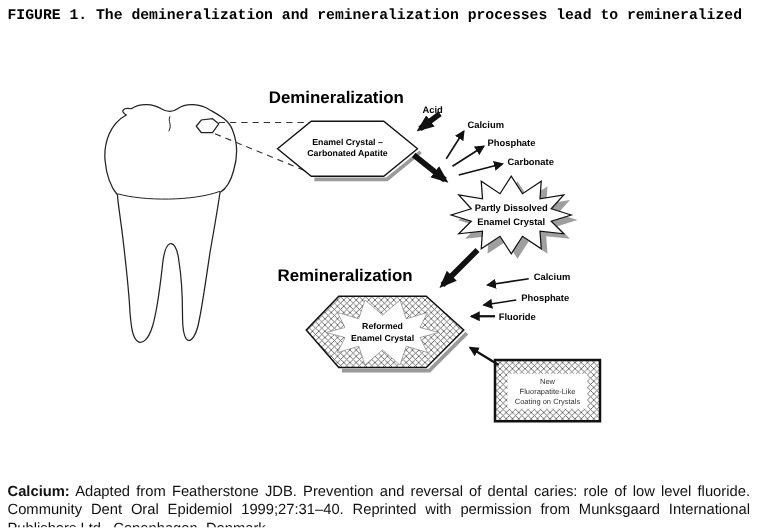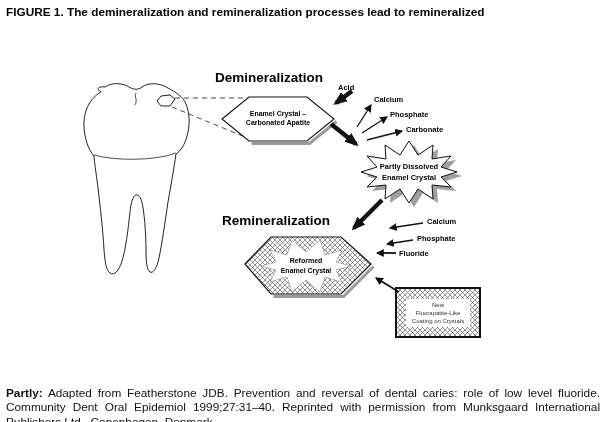--- a/index.html
+++ b/index.html
@@ -2,21 +2,21 @@
 <html><head>
 <meta charset="utf-8">
 <style>
   html,body { margin:0; padding:0; background:#fff; }
   .page {
     position:relative; width:606px; height:422px; background:#ffffff;
     font-family:"Liberation Sans", sans-serif; overflow:hidden;
   }
   .figure-title {
     position:absolute; left:6px; top:5px; width:594px;
-    font-size:11.8px; font-weight:bold; line-height:1.32; color:#000;
+    font-size:11.8px; font-weight:bold; line-height:1.32; color:#000;font-family:Liberation Mono, monospace;
   }
   .diagram-svg { position:absolute; left:0; top:0; }
   .source {
     position:absolute; left:6px; top:374px; width:594px;
     font-size:11.8px; line-height:1.22; color:#111; text-align:justify;
   }
   .source .bold { font-weight:bold; }
   svg text { font-family:"Liberation Sans", sans-serif; fill:#000; }
   .hd { font-size:13.5px; font-weight:bold; }
   .lbl { font-size:7.5px; font-weight:bold; }
@@ -118,15 +118,15 @@
       <text class="boxlbl" x="438" y="315" text-anchor="middle">Fluorapatite-Like</text>
       <text class="boxlbl" x="438" y="323" text-anchor="middle">Coating on Crystals</text>
       <line x1="399" y1="292" x2="376" y2="278" stroke="#111" stroke-width="1.8" marker-end="url(#mS)"></line>
     </g>
   </svg>
 
   <div class="figure-title">
     <div>FIGURE 1. The demineralization and remineralization processes lead to remineralized</div>
   </div>
 
-  <p class="source"><span class="bold">Partly:</span> <span>Adapted from Featherstone JDB. Prevention and reversal of dental caries: role of low level fluoride. Community Dent Oral Epidemiol 1999;27:31–40. Reprinted with permission from Munksgaard International Publishers Ltd., Copenhagen, Denmark.</span></p>
+  <p class="source"><span class="bold">Calcium:</span> <span>Adapted from Featherstone JDB. Prevention and reversal of dental caries: role of low level fluoride. Community Dent Oral Epidemiol 1999;27:31–40. Reprinted with permission from Munksgaard International Publishers Ltd., Copenhagen, Denmark.</span></p>
 
 </div>
 
 </body></html>

